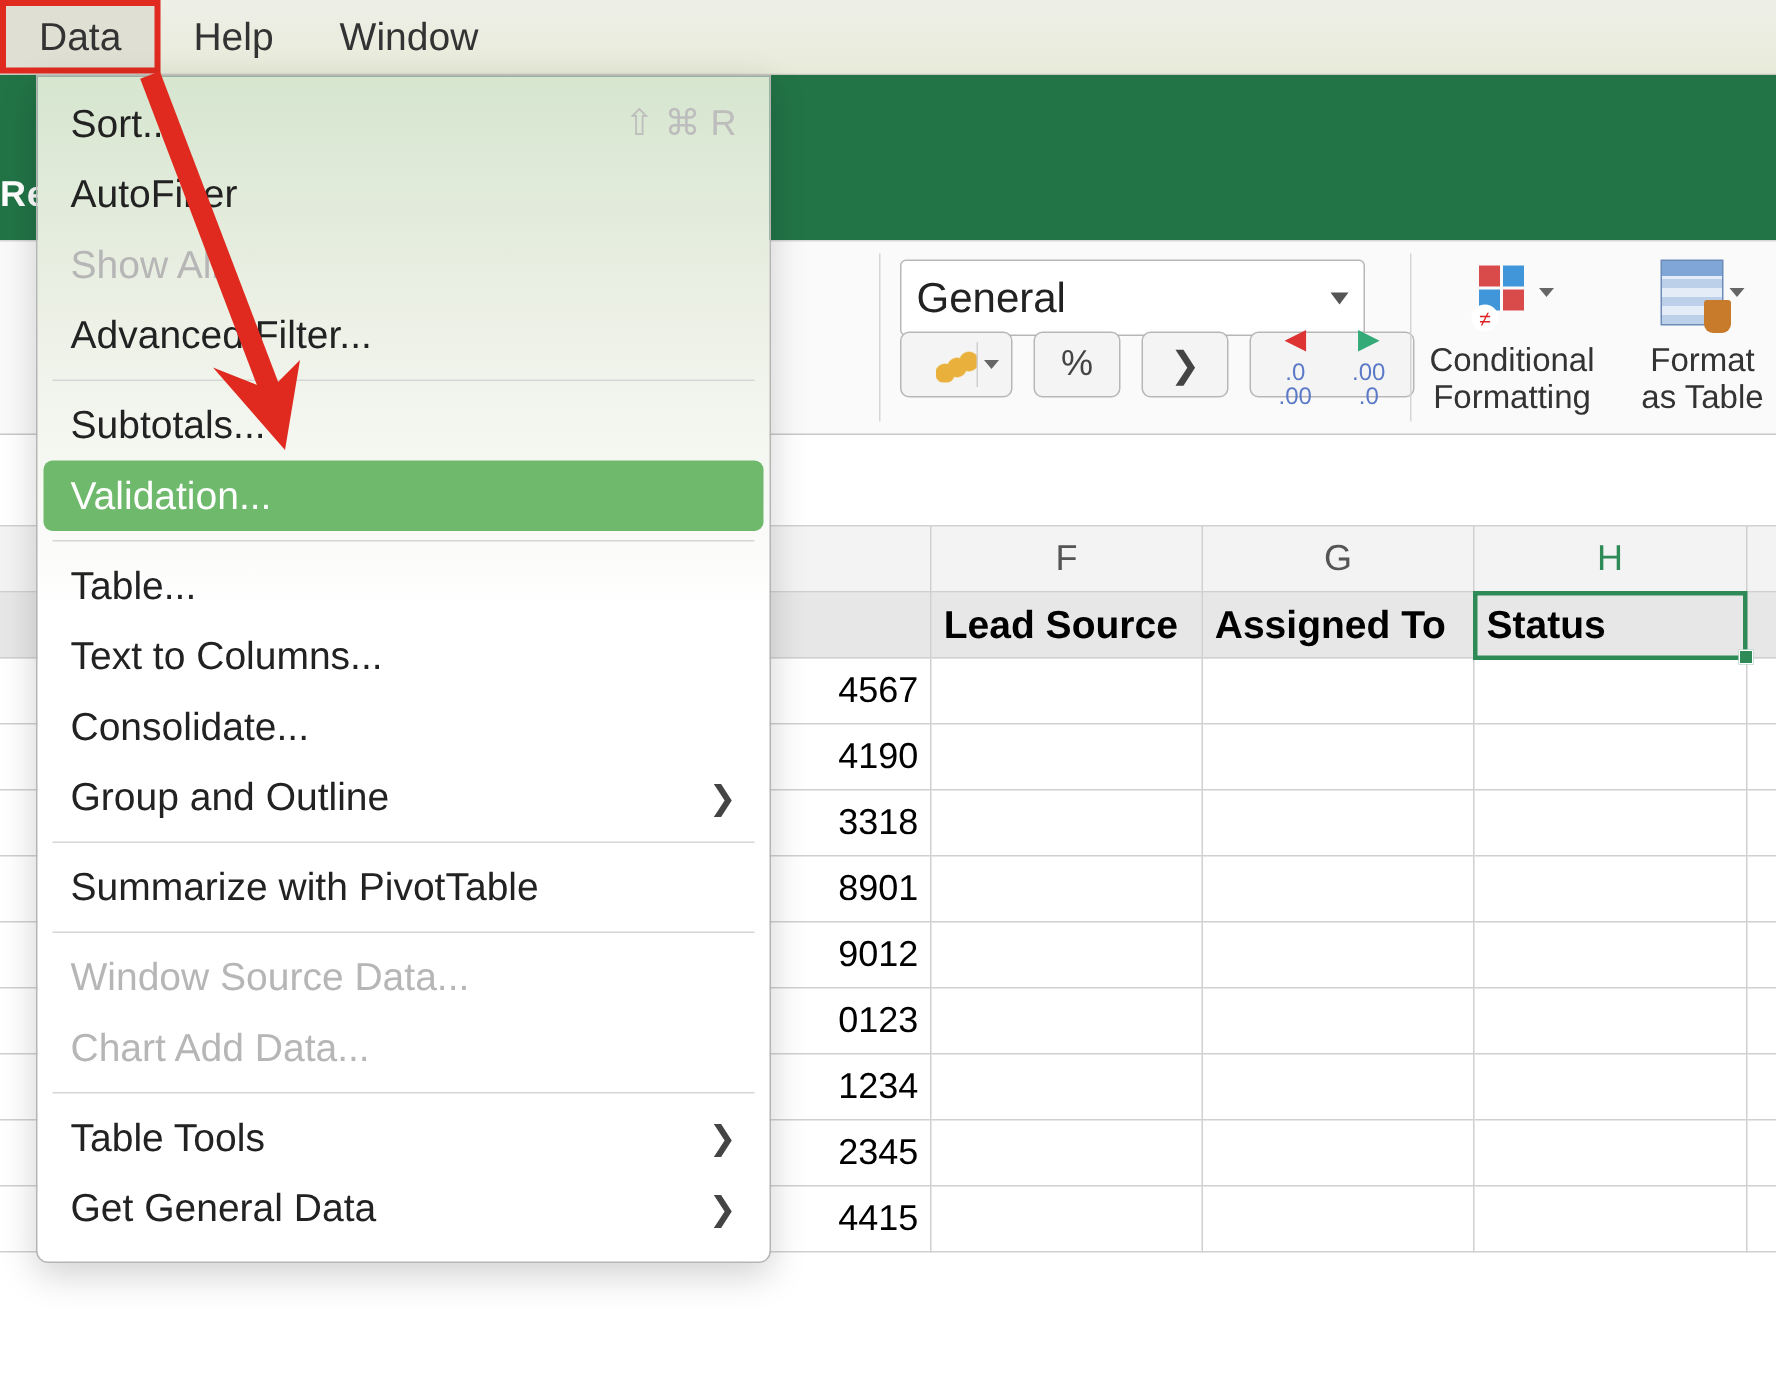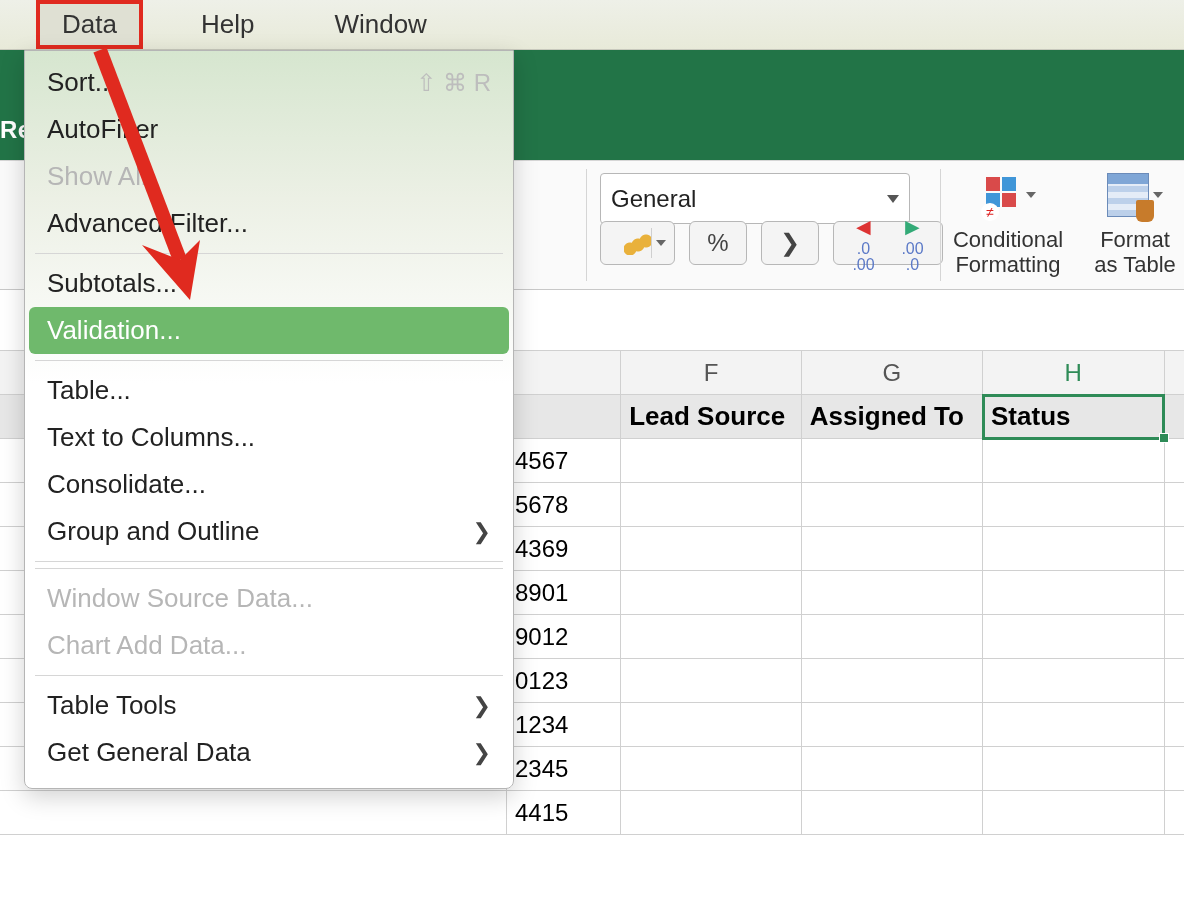--- a/index.html
+++ b/index.html
@@ -22,21 +22,20 @@
     display: flex;
     align-items: stretch;
     font-size: 26px;
     color: #333;
   }
   .menubar .menu-item {
     display: flex;
     align-items: center;
     padding: 0 22px;
     cursor: default;
-    margin-left: 36px;
   }
   .menubar .menu-item.highlighted {
     border: 4px solid #e02a1f;
     background: #dfe0d3;
   }
 
   
   .ribbon-bg {
     position: absolute;
     left: 0; top: 50px;
@@ -77,21 +76,21 @@
     position: absolute;
     left: 600px; top: 12px;
     width: 310px; height: 51px;
     background: #fff;
     border: 1px solid #b7b7b7;
     border-radius: 4px;
     display: flex;
     align-items: center;
     justify-content: space-between;
     padding: 12px 10px;
-    font-size: 24px;
+    font-size: 28px;
     color: #222;
   }
   .num-format .dd-arrow {
     width: 0; height: 0;
     border-left: 6px solid transparent;
     border-right: 6px solid transparent;
     border-top: 8px solid #555;
   }
 
   .mini-row {
@@ -225,20 +224,21 @@
     color: #555;
   }
   .sheet .header-row td {
     background: #e7e7e7;
     font-weight: 700;
     text-align: left;
     padding: 6px 8px;
     font-size: 26px;
   }
   .sheet .data-row td {
+    text-align: right;
     padding: 4px 8px;
   }
   .col-e { width: 115px; }
   .col-f { width: 182px; }
   .col-g { width: 182px; }
   .col-h { width: 183px; }
   .col-pad { width: 20px; border-right: none !important; }
 
   .selected-cell {
     outline: 3px solid #2e8b57;
@@ -421,29 +421,29 @@
         <tr class="data-row">
           <td style="border-left:none"></td>
           <td>4567</td>
           <td></td>
           <td></td>
           <td></td>
           <td class="col-pad"></td>
         </tr>
         <tr class="data-row">
           <td style="border-left:none"></td>
-          <td>5678</td>
-          <td></td>
-          <td></td>
-          <td></td>
-          <td class="col-pad"></td>
-        </tr>
-        <tr class="data-row">
-          <td style="border-left:none"></td>
-          <td>4369</td>
+          <td>4190</td>
+          <td></td>
+          <td></td>
+          <td></td>
+          <td class="col-pad"></td>
+        </tr>
+        <tr class="data-row">
+          <td style="border-left:none"></td>
+          <td>3318</td>
           <td></td>
           <td></td>
           <td></td>
           <td class="col-pad"></td>
         </tr>
         <tr class="data-row">
           <td style="border-left:none"></td>
           <td>8901</td>
           <td></td>
           <td></td>
@@ -523,20 +523,23 @@
       <span>Text to Columns...</span>
     </div>
   <div class="item">
       <span>Consolidate...</span>
     </div>
   <div class="item">
     <span>Group and Outline</span>
     <span class="chev">❯</span>
   </div>
   <hr>
+  <div class="item">
+      <span>Summarize with PivotTable</span>
+    </div>
   <hr>
   <div class="item disabled">
       <span>Window Source Data...</span>
     </div>
   <div class="item disabled">
       <span>Chart Add Data...</span>
     </div>
   <hr>
   <div class="item">
     <span>Table Tools</span>

